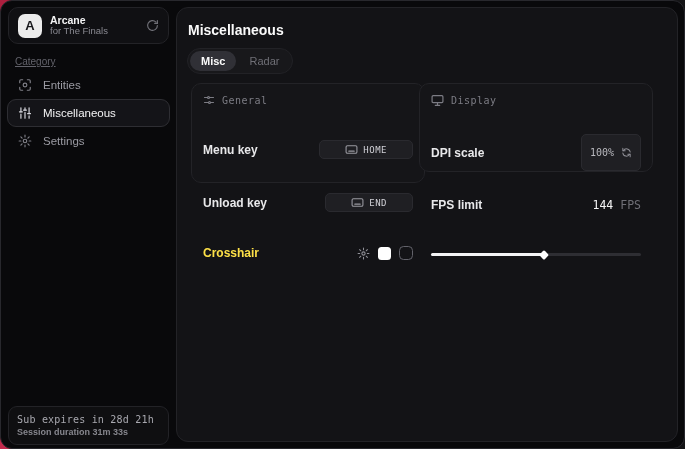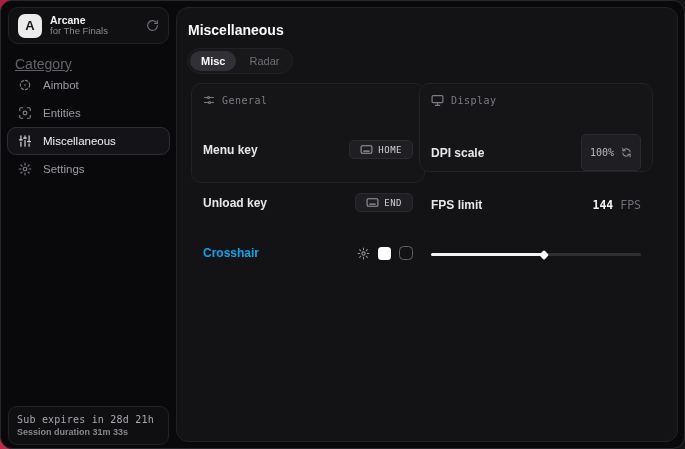--- a/index.html
+++ b/index.html
@@ -20,21 +20,21 @@
   .brand-card { position:absolute; left:7px; top:6px; width:161px; height:37px;
       background:#101013; border:1px solid #232327; border-radius:10px;
       display:flex; align-items:center; padding:0 9px; gap:8px; }
   .logo { width:24px; height:24px; border-radius:7px; background:#ececec; color:#18181b;
       font-weight:bold; font-size:13px; display:flex; align-items:center; justify-content:center; }
   .brand-text { display:flex; flex-direction:column; line-height:1.15; flex:1;justify-content:space-between; }
   .brand-title { color:#f4f4f5; font-size:10.5px; font-weight:bold; }
   .brand-sub { color:#8a8a92; font-size:9.5px; }
   .brand-action { color:#6f6f76; display:flex; }
 
-  .category-label { position:absolute; left:14px; top:55px; color:#62626a; font-size:14px;text-decoration:underline; }
+  .category-label { position:absolute; left:14px; top:55px; color:#62626a; font-size:10px;text-decoration:underline; }
 
   .nav { position:absolute; left:6px; top:70px; width:163px; display:flex; flex-direction:column; }
   .nav-item { display:flex; align-items:center; gap:11px; height:28px; padding:0 10px;
       color:#9b9ba3; font-size:11.5px; border:1px solid transparent; border-radius:9px; cursor:pointer; }
   .nav-item .nicon { display:flex; color:#7f7f87; }
   .nav-item.selected { color:#f4f4f5; background:#141418; border-color:#2e2e33; }
   .nav-item.selected .nicon { color:#d8d8de; }
 
   .footer-card { position:absolute; left:7px; top:405px; width:161px; height:39px;
       background:#0f0f11; border:1px solid #232327; border-radius:9px;
@@ -55,40 +55,40 @@
   .card { position:absolute; background:#151518; border:1px solid #232327; border-radius:10px;
       padding:10px 11px; display:flex; flex-direction:column;gap:33px; }
   .card.general { left:14px; top:75px; width:234px; height:100px; }
   .card.display { left:242px; top:75px; width:234px; height:89px; }
 
   .card-header { display:flex; align-items:center; gap:7px; color:#7c7c84; height:16px; }
   .card-header .htxt { font-size:10px; letter-spacing:0.5px; }
 
   .row { display:flex; align-items:center; justify-content:space-between; height:23px; margin-top:1px; }
   .row-label { color:#e8e8ea; font-size:12px; font-weight:bold; }
-  .row-label.dim { color:#0ea5e9; }
+  .row-label.dim { color:#fde047; }
 
   .keybtn { display:inline-flex; align-items:center; gap:5px; background:#1f1f23;
-      border:1px solid #2a2a2f; border-radius:5px; padding:3px 10px; color:#d0d0d6;
+      border:1px solid #2a2a2f; border-radius:5px; padding:3px 25px; color:#d0d0d6;
       font-size:9px; letter-spacing:0.5px; cursor:pointer; }
   .keybtn .kicon { display:flex; color:#9a9aa1; }
 
   .ctrl-group { display:flex; align-items:center; gap:8px; }
   .mini-gear-btn { display:flex; color:#8f8f96; cursor:pointer; }
   .swatch { width:13px; height:13px; border-radius:3.5px; cursor:pointer; }
   .checkbox { width:14px; height:14px; border:1.5px solid #62626a; border-radius:4.5px;
       background:transparent; cursor:pointer; }
 
   .select-btn { display:inline-flex; align-items:center; gap:7px; background:#1f1f23;
       border:1px solid #2a2a2f; border-radius:5px; padding:12px 8px; color:#b9b9bf;
       font-size:10px; cursor:pointer; }
   .select-btn .sicon { display:flex; color:#8f8f96; }
 
   .fps-value { font-size:11.5px; }
-  .fps-num { color:#f4f4f5; font-weight:bold; }
+  .fps-num { color:#f4f4f5; font-weight:normal; }
   .fps-unit { color:#6f6f76; }
 
   .slider { position:relative; height:10px; margin-top:4px; cursor:pointer; }
   .slider-track { position:absolute; left:0; right:0; top:4px; height:3px; border-radius:2px; background:#2e2e33; }
   .slider-fill { position:absolute; left:0; top:4px; height:3px; border-radius:2px; background:#f4f4f5; }
   .slider-thumb { position:absolute; top:5.5px; width:7px; height:7px; background:#ffffff;
       transform:translate(-50%,-50%) rotate(45deg); border-radius:1.5px; }
 
   svg { display:block; }
 </style>
@@ -111,29 +111,20 @@
         <svg width="13" height="13" viewBox="0 0 24 24" fill="none" stroke="currentColor" stroke-width="2.2" stroke-linecap="round">
           <path d="M21 12a9 9 0 1 1-2.6-6.3"></path>
             <path d="M21 3v5h-5"></path>
         </svg>
       </span>
     </div>
 
     <div class="category-label">Category</div>
 
     <div class="nav">
-      <div class="nav-item">
-        <span class="nicon">
-          <svg width="14" height="14" viewBox="0 0 24 24" fill="none" stroke="currentColor" stroke-width="2" stroke-linecap="round">
-            <circle cx="12" cy="12" r="8" stroke-dasharray="4 3.5"></circle>
-              <circle cx="12" cy="12" r="1.4" fill="currentColor" stroke="none"></circle>
-          </svg>
-        </span>
-        <span>Aimbot</span>
-      </div>
       <div class="nav-item">
         <span class="nicon">
           <svg width="14" height="14" viewBox="0 0 24 24" fill="none" stroke="currentColor" stroke-width="2" stroke-linecap="round">
             <path d="M3 8V5a2 2 0 0 1 2-2h3"></path>
               <path d="M16 3h3a2 2 0 0 1 2 2v3"></path>
             <path d="M21 16v3a2 2 0 0 1-2 2h-3"></path>
               <path d="M8 21H5a2 2 0 0 1-2-2v-3"></path>
             <circle cx="12" cy="12" r="3.2"></circle>
           </svg>
         </span>

